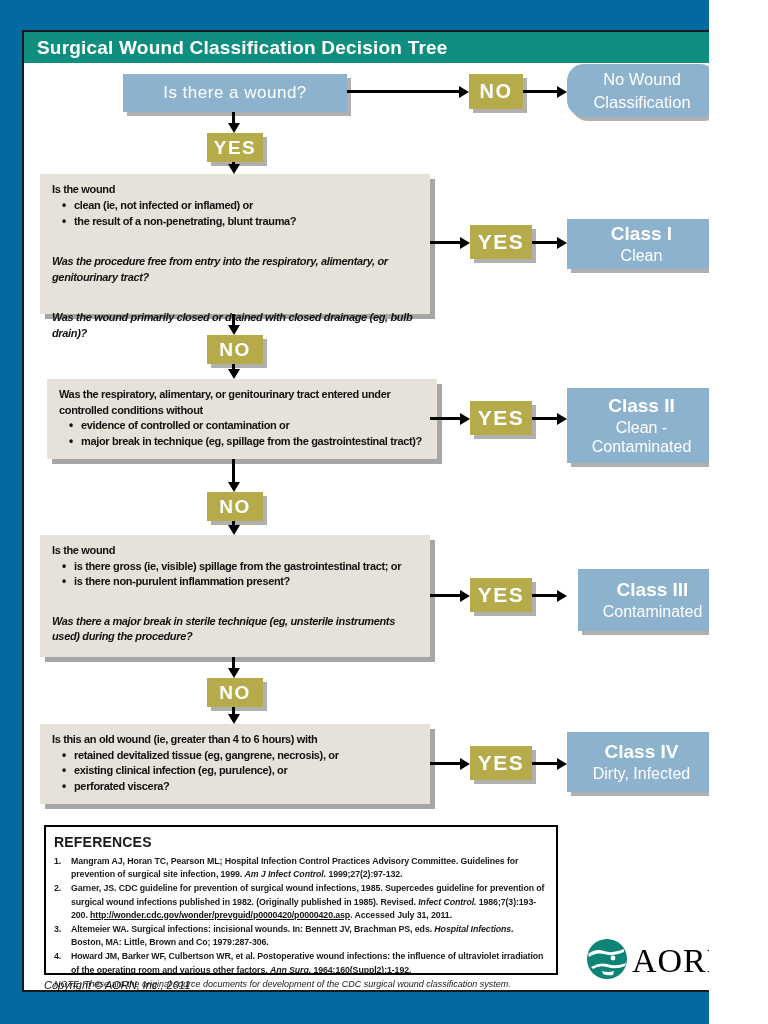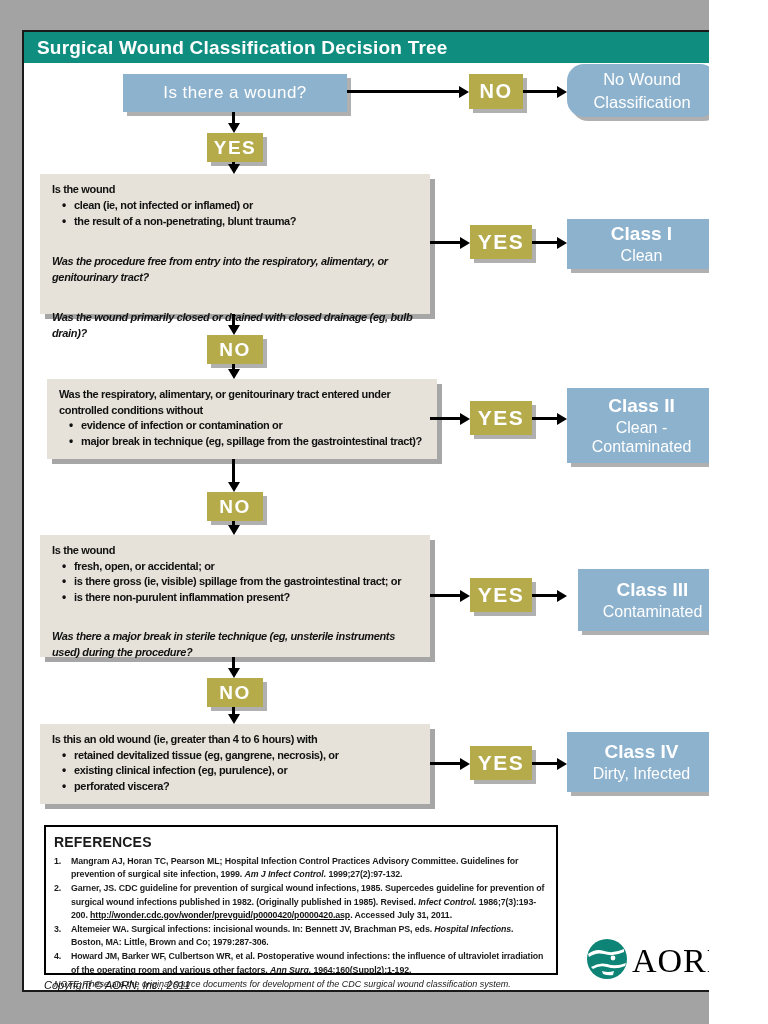--- a/index.html
+++ b/index.html
@@ -1,16 +1,16 @@
 <!DOCTYPE html>
 <html><head>
 <meta charset="utf-8">
 <style>
   html,body{margin:0;padding:0;background:#ffffff;}
-  .page{position:relative;width:709px;height:1024px;background:#a3a3a3;
+  .page{position:relative;width:709px;height:1024px;background:#0369a1;
         font-family:"Liberation Sans", sans-serif;color:#1a1a1a;overflow:hidden;}
   .frame{position:absolute;left:22px;top:30px;width:716px;height:962px;
          border:2px solid #1a1a1a;background:#ffffff;box-sizing:border-box;}
   .titlebar{position:absolute;left:0;top:0;width:100%;height:31px;background:#0F8E80;
             color:#ffffff;font-weight:bold;font-size:19px;line-height:31px;
             padding-left:13px;box-sizing:border-box;letter-spacing:0.2px;}
   .node{position:absolute;box-sizing:border-box;display:flex;flex-direction:column;
         align-items:center;justify-content:center;text-align:center;}
   .blue{background:#8DB2CE;color:#ffffff;box-shadow:4px 4px 0 #b0b0b0;}
   .gold{background:#B5AB4A;color:#ffffff;font-weight:bold;box-shadow:4px 4px 0 #b0b0b0;
@@ -92,42 +92,41 @@
       <div class="class-sub">Clean</div>
     </div>
     <div class="ar-v" style="left:208px;top:282px;height:11px;"></div>
     <div class="node gold decision-sm" style="left:183px;top:303px;width:56px;height:29px;">
       <span>NO</span>
     </div>
     <div class="ar-v" style="left:208px;top:332px;height:5px;"></div>
 
     <div class="qbox" style="left:23px;top:347px;width:390px;height:80px;line-height:1.42;">
       <div class="q-intro">Was the respiratory, alimentary, or genitourinary tract entered under controlled conditions without</div>
-      <div class="bullet">evidence of infection or contamination or</div>
+      <div class="bullet">evidence of controlled or contamination or</div>
       <div class="bullet">major break in technique (eg, spillage from the gastrointestinal tract)?</div>
     </div>
     <div class="ar-h" style="left:406px;top:385px;width:30px;"></div>
     <div class="node gold decision-lg" style="left:446px;top:369px;width:62px;height:34px;">
       <span>YES</span>
     </div>
     <div class="ar-h" style="left:508px;top:385px;width:25px;"></div>
     <div class="node blue class-box" style="left:543px;top:356px;width:149px;height:75px;">
       <div class="class-title">Class II</div>
       <div class="class-sub">Clean -</div>
       <div class="class-sub">Contaminated</div>
     </div>
     <div class="ar-v" style="left:208px;top:427px;height:23px;"></div>
     <div class="node gold decision-sm" style="left:183px;top:460px;width:56px;height:29px;">
       <span>NO</span>
     </div>
     <div class="ar-v" style="left:208px;top:489px;height:4px;"></div>
 
     <div class="qbox" style="left:16px;top:503px;width:390px;height:122px;line-height:1.42;">
       <div class="q-intro">Is the wound</div>
-      <div class="bullet">fresh, open, or accidental; or</div>
       <div class="bullet">is there gross (ie, visible) spillage from the gastrointestinal tract; or</div>
       <div class="bullet">is there non-purulent inflammation present?</div>
       <div class="q-para">Was there a major break in sterile technique (eg, unsterile instruments used) during the procedure?</div>
     </div>
     <div class="ar-h" style="left:406px;top:562px;width:30px;"></div>
     <div class="node gold decision-lg" style="left:446px;top:546px;width:62px;height:34px;">
       <span>YES</span>
     </div>
     <div class="ar-h" style="left:508px;top:562px;width:25px;"></div>
     <div class="node blue class-box" style="left:554px;top:537px;width:149px;height:62px;">

